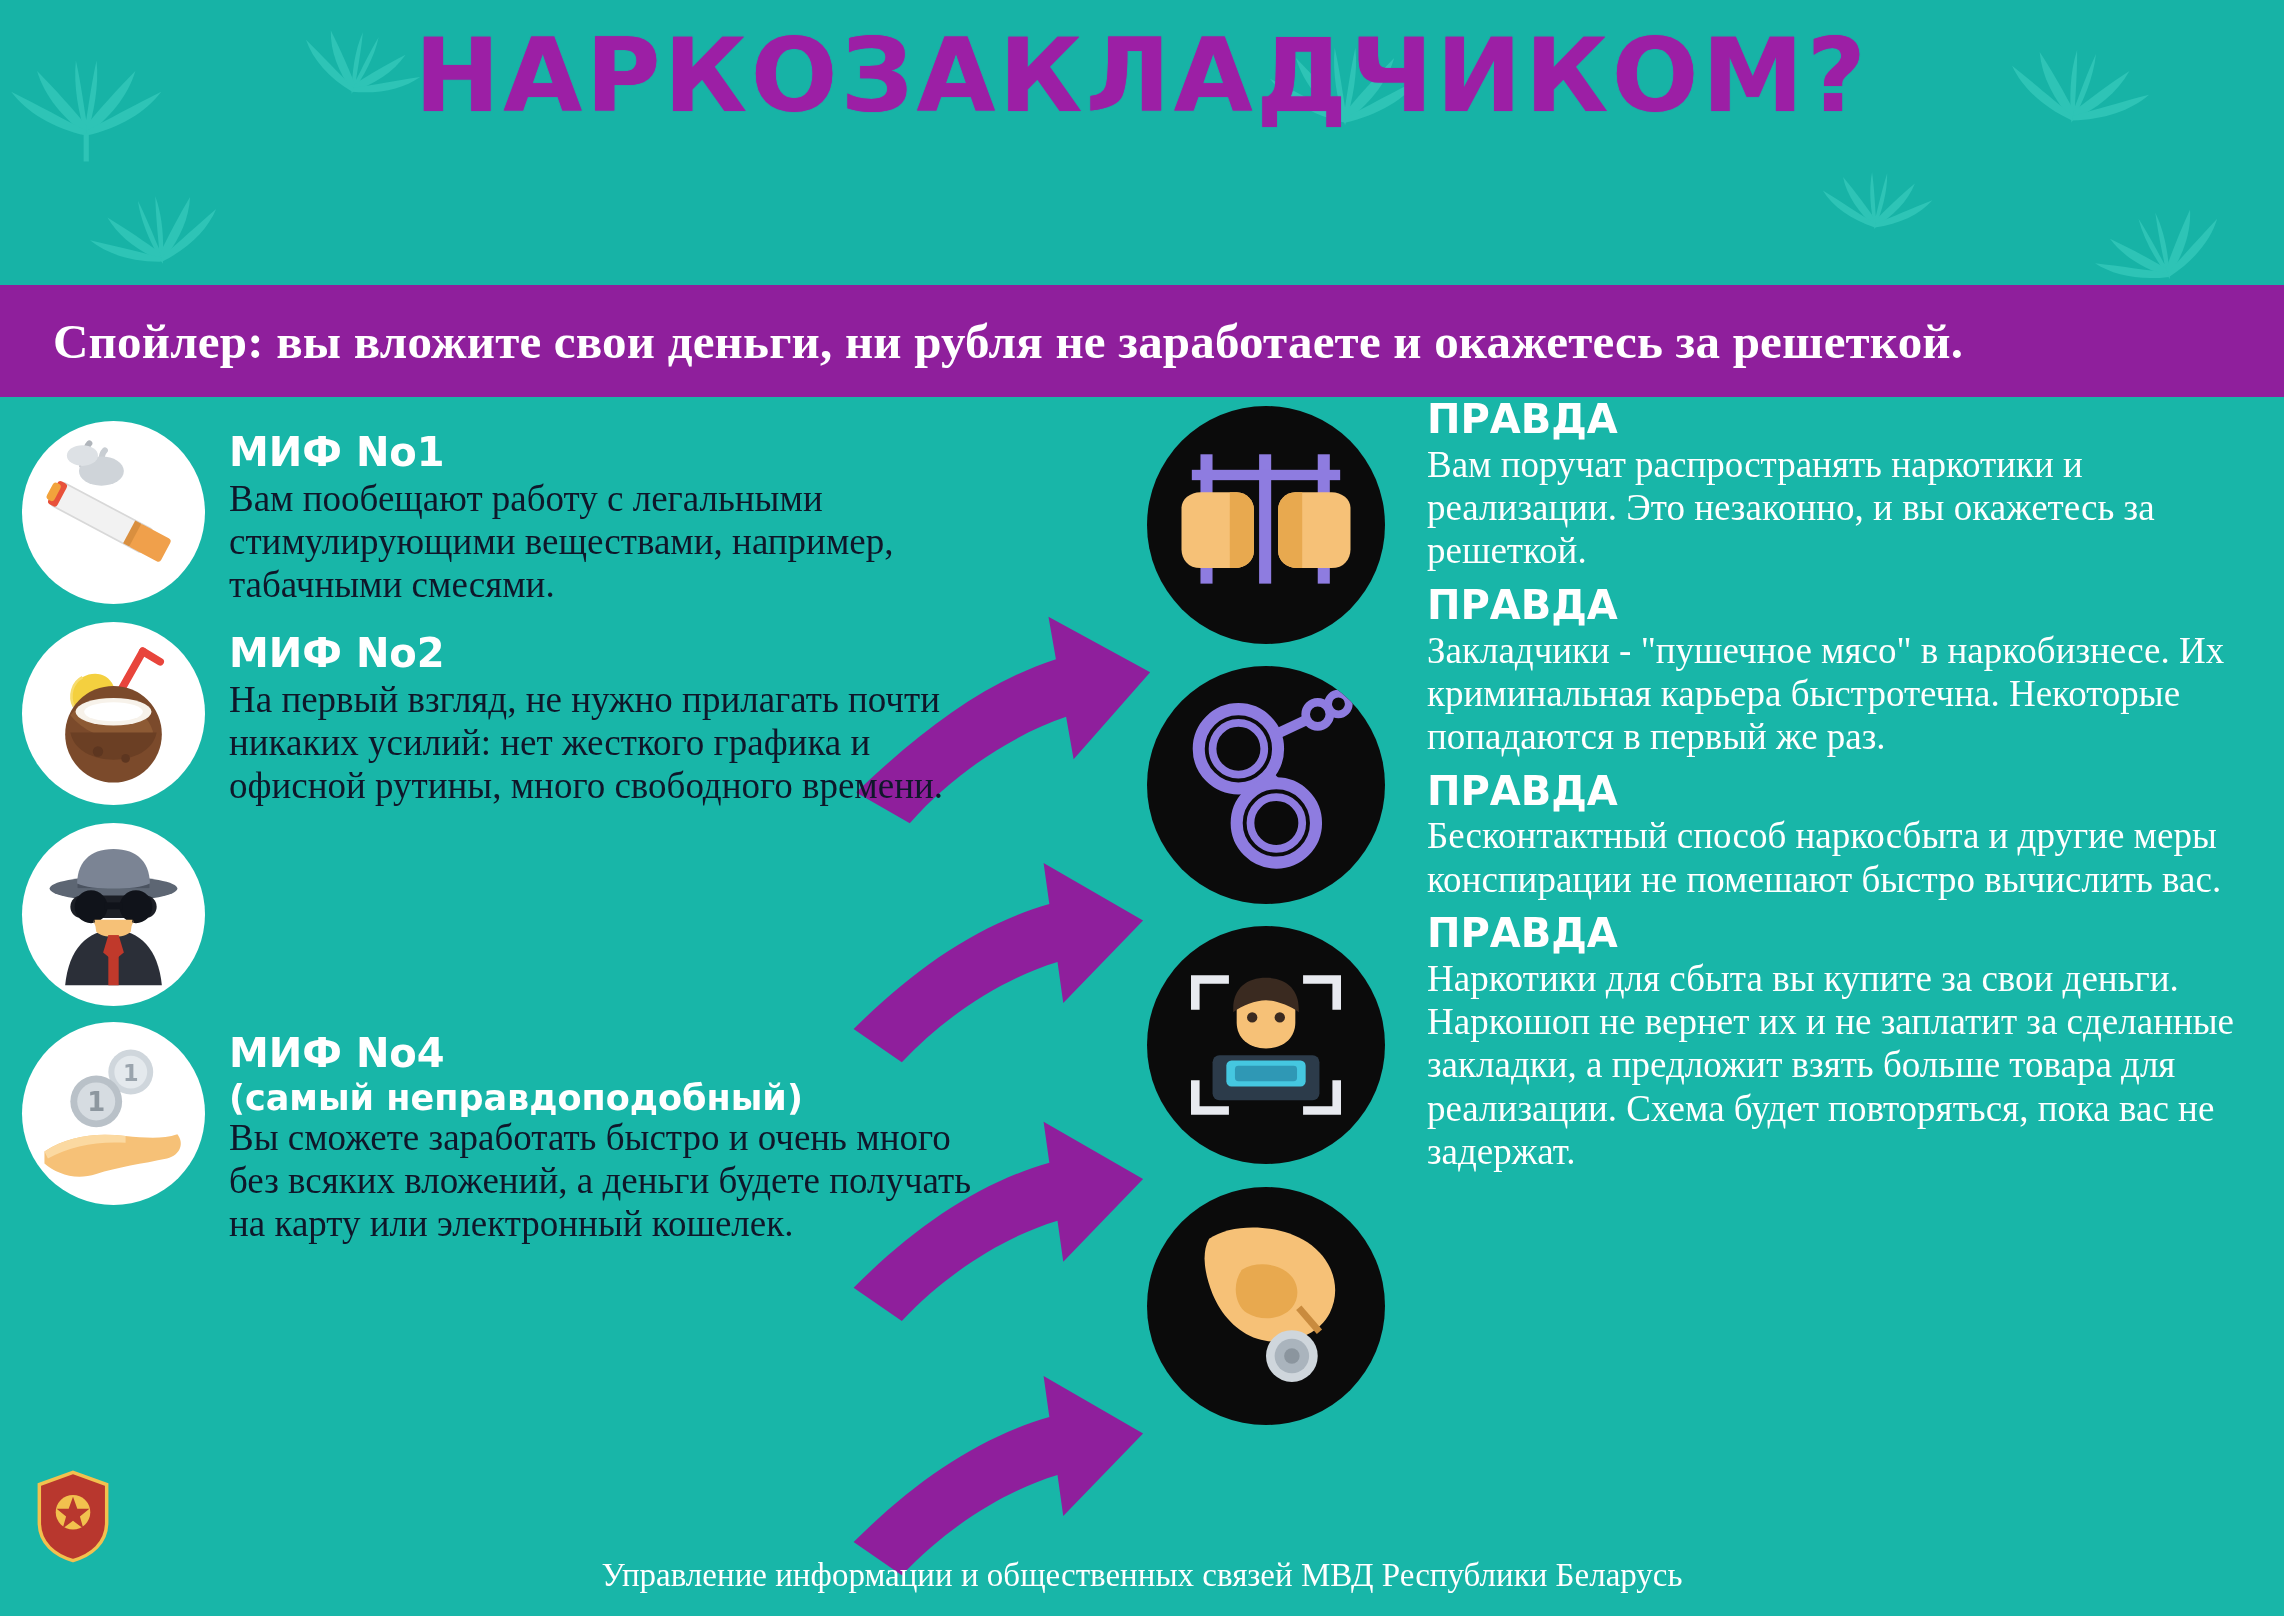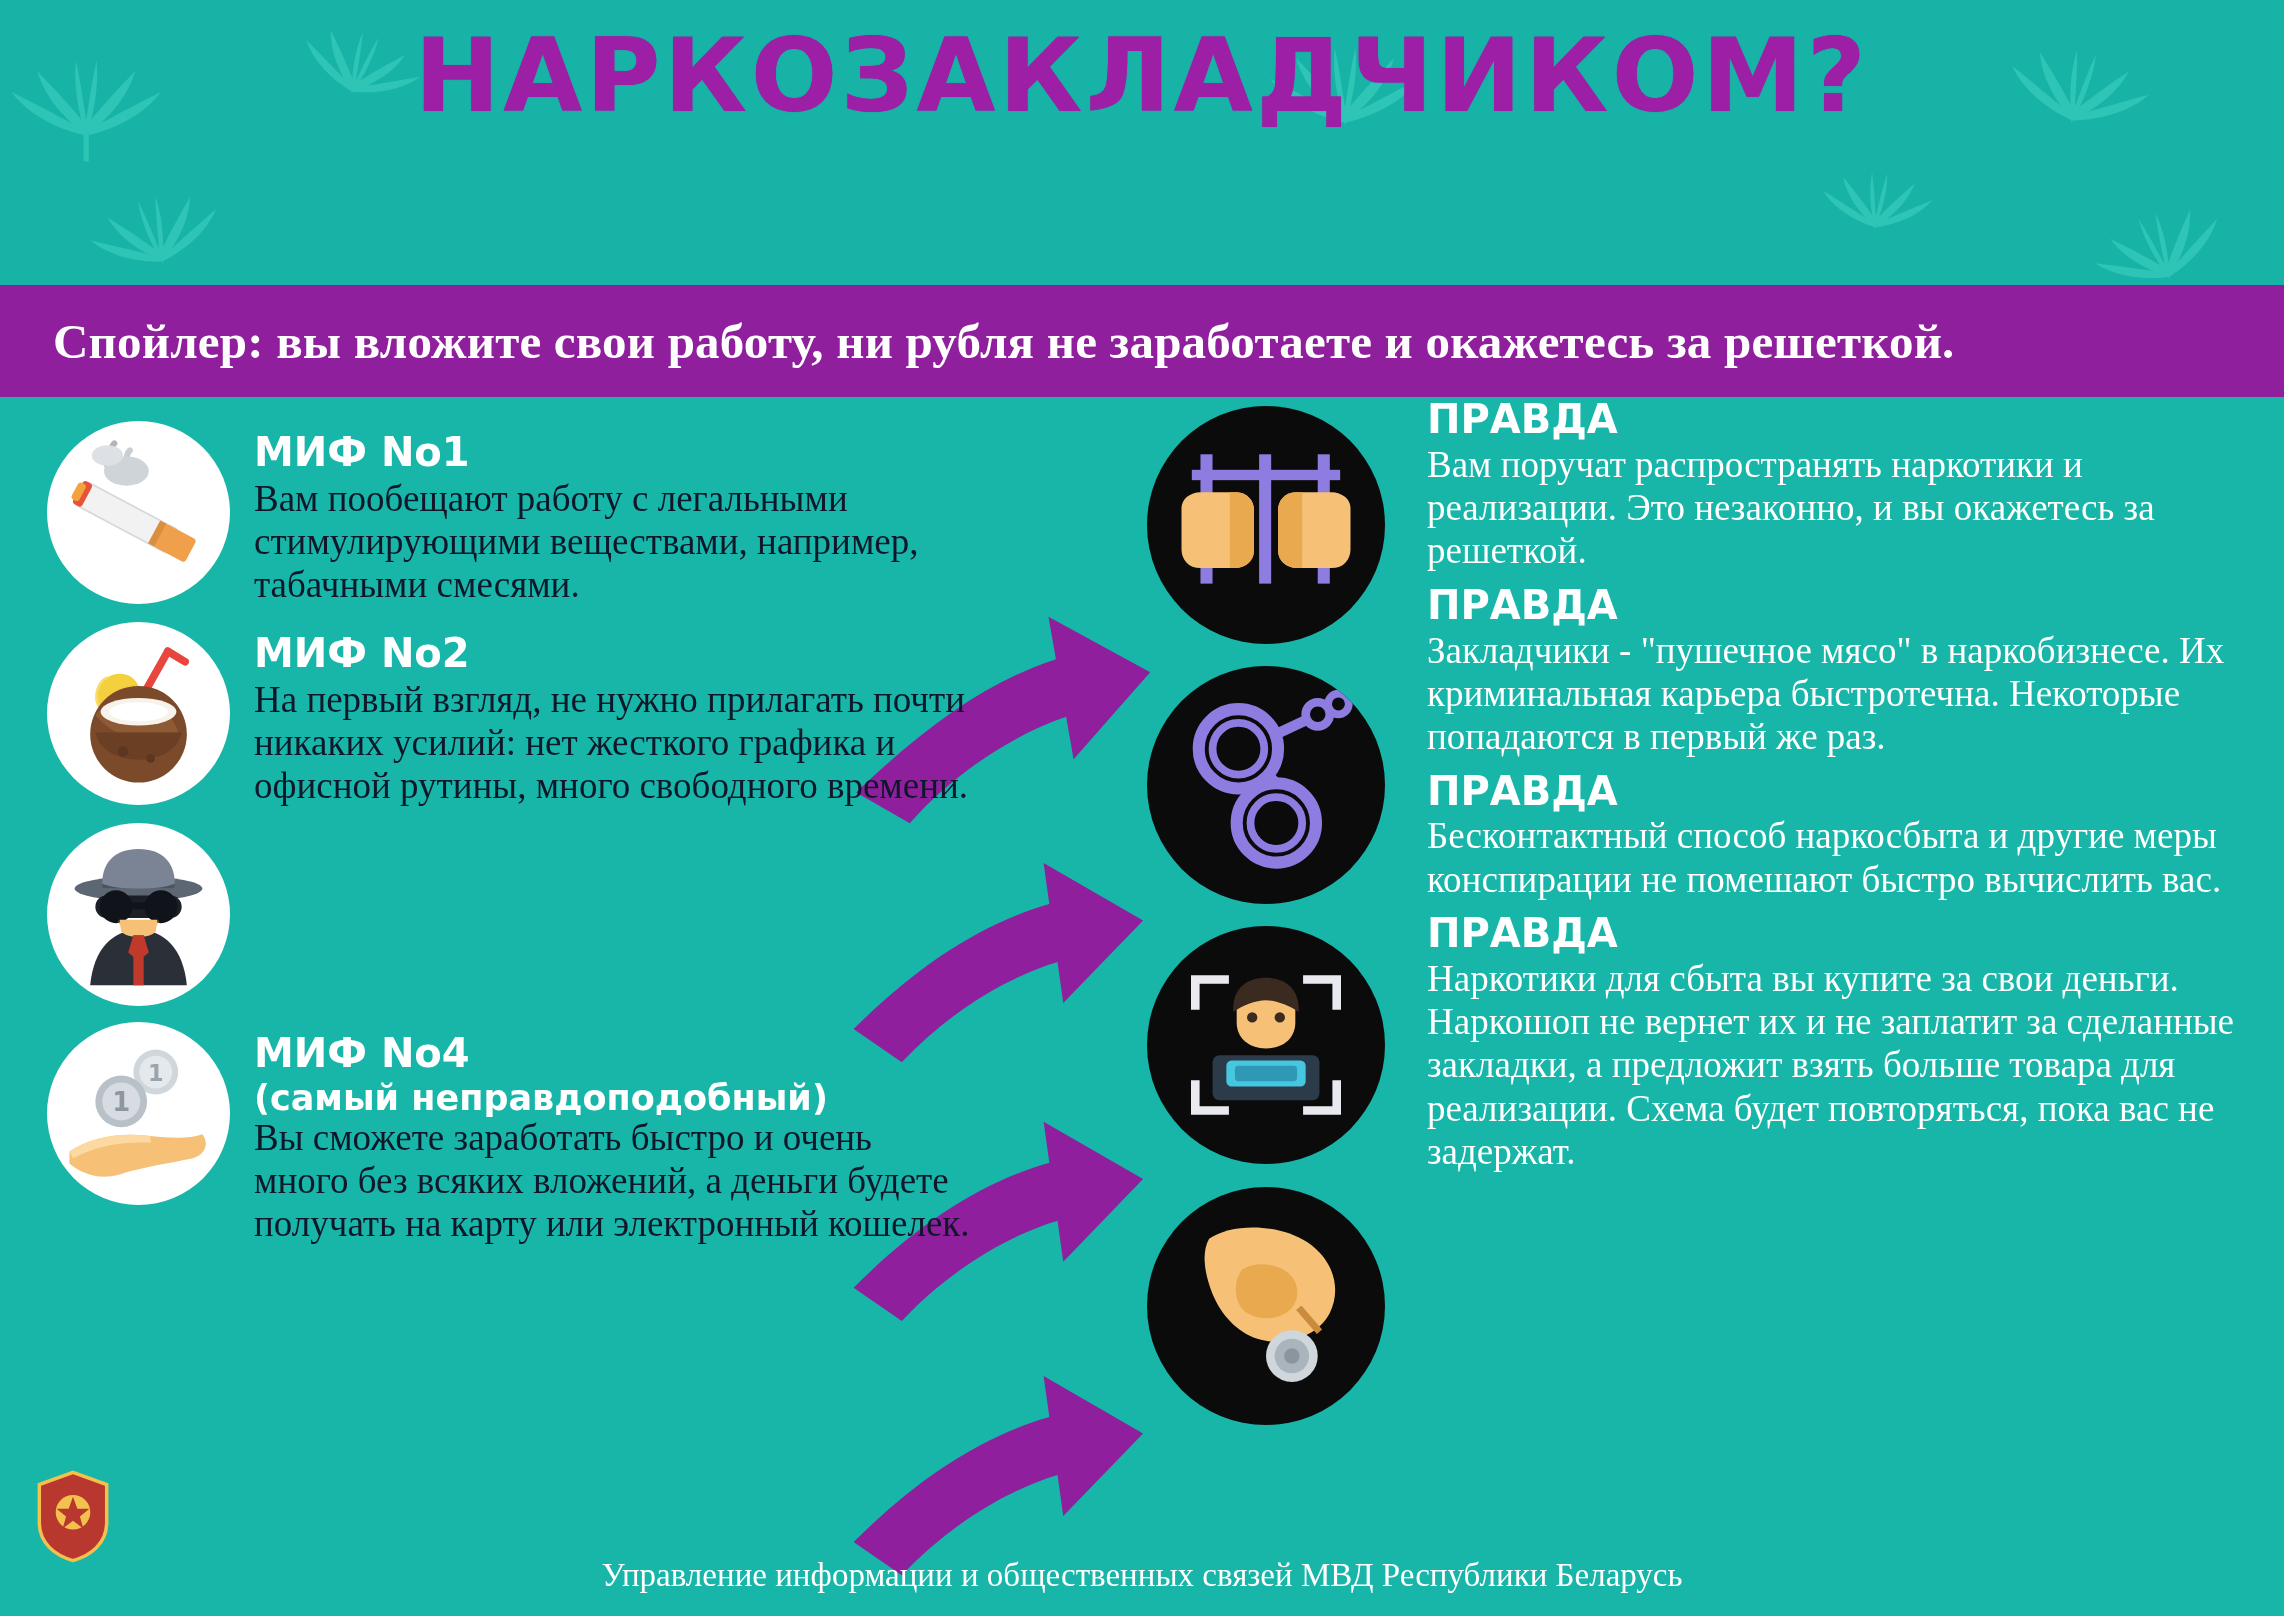--- a/index.html
+++ b/index.html
@@ -79,21 +79,21 @@
   .myths {
     position: absolute;
     left: 0; top: 24px;
     width: 974px;
   }
   .myth {
     position: relative;
     display: flex;
     align-items: flex-start;
     margin-bottom: 15.5px;
-    padding-left: 47px;
+    padding-left: 22px;
   }
   .myth .bubble {
     flex: 0 0 auto;
     width: 183px; height: 183px;
     border-radius: 50%;
     background: #ffffff;
     position: relative;
     overflow: hidden;
   }
   .myth .txt { padding-left: 24px; padding-top: 10.3px; }
@@ -242,21 +242,21 @@
           </g>
         </g>
       </svg>
     </div>
     <div class="title">
       <span class="l2">НАРКОЗАКЛАДЧИКОМ?</span>
     </div>
   </div>
 
   <div class="spoiler">
-    <span>Спойлер: вы вложите свои работу, ни рубля не заработаете и окажетесь за решеткой.</span>
+    <span>Спойлер: вы вложите свои деньги, ни рубля не заработаете и окажетесь за решеткой.</span>
   </div>
 
   <div class="body-area">
 
     <div class="arrow-layer">
       <svg width="2284" height="1220" viewBox="0 0 2649 1415">
         <g fill="#8f1f9c">
           <path d="M980,760 C1060,700 1140,660 1225,648 L1225,600 L1330,682 L1225,764 L1225,716 C1160,726 1090,758 1030,806 Z" transform="translate(0,-50) rotate(-8 1150 700)"></path>
           <path d="M980,1060 C1060,1000 1140,960 1225,948 L1225,900 L1330,982 L1225,1064 L1225,1016 C1160,1026 1090,1058 1030,1106 Z" transform="translate(0,-50) rotate(-8 1150 1000)"></path>
           <path d="M980,1360 C1060,1300 1140,1260 1225,1248 L1225,1200 L1330,1282 L1225,1364 L1225,1316 C1160,1326 1090,1358 1030,1406 Z" transform="translate(0,-55) rotate(-8 1150 1300)"></path>

